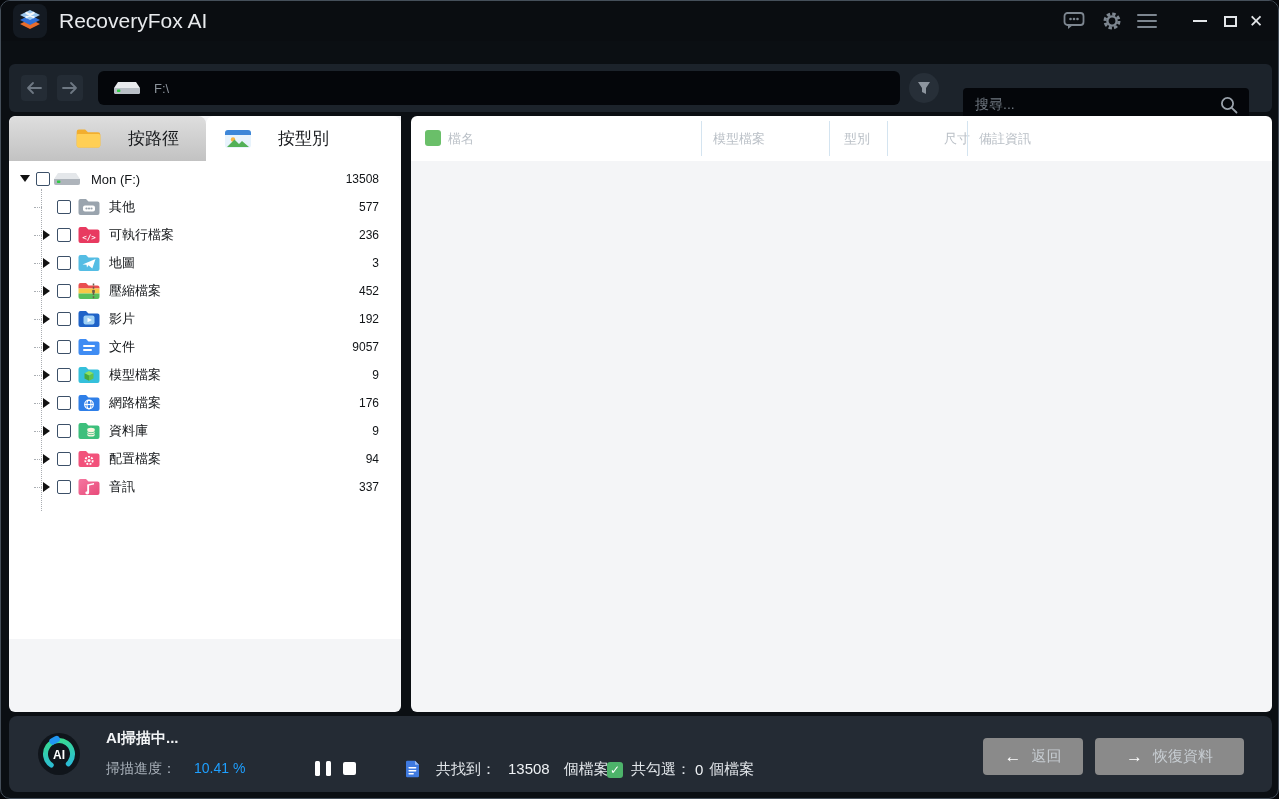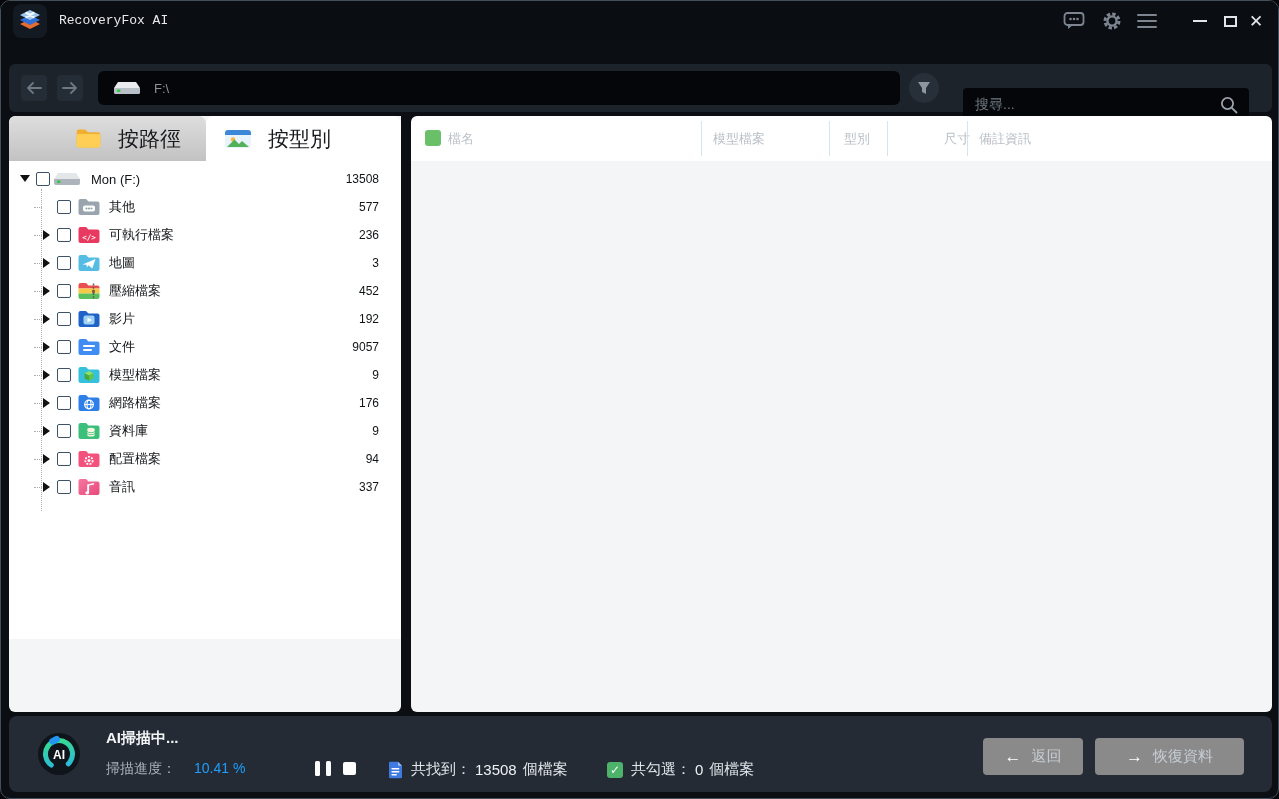--- a/index.html
+++ b/index.html
@@ -2,21 +2,21 @@
 <html><head>
 <meta charset="utf-8">
 <style>
   * { margin:0; padding:0; box-sizing:border-box; }
   html,body { width:1279px; height:799px; background:#05070a; font-family:"Liberation Sans","DejaVu Sans",sans-serif; }
   .window { position:relative; width:1279px; height:799px; background:#0b0f13; border:1px solid #454f5a; border-radius:10px; overflow:hidden; }
 
   
   .titlebar { position:absolute; left:0; top:0; width:100%; height:40px; background:#0a0d11; }
   .logo { position:absolute; left:12px; top:3px; width:34px; height:34px; }
-  .app-title { position:absolute; left:58px; top:0; height:40px; line-height:40px; color:#e8eaed; font-size:13px;font-family:Liberation Mono, monospace; }
+  .app-title { position:absolute; left:58px; top:0; height:40px; line-height:40px; color:#e8eaed; font-size:21px; }
   .tb-icon { position:absolute; top:9px; width:22px; height:22px; display:flex; align-items:center; justify-content:center; cursor:pointer; }
   .tb-chat { left:1062px; } .tb-gear { left:1100px; } .tb-menu { left:1135px; }
   .menu-glyph { width:20px; }
   .menu-glyph div { height:2px; background:#7d8690; margin:4px 0; border-radius:1px; }
   .win-ctl { position:absolute; top:8px; width:26px; height:24px; display:flex; align-items:center; justify-content:center; cursor:pointer; }
   .ctl-min { left:1186px; } .ctl-max { left:1216px; } .ctl-close { left:1242px; }
   .min-glyph { width:14px; height:2px; background:#e3e6e9; }
   .max-glyph { width:13px; height:11px; border:2px solid #e3e6e9; }
   .close-glyph { color:#e3e6e9; font-size:17px; line-height:1; }
 
@@ -33,21 +33,21 @@
   .search-mag { margin-right:10px; }
 
   
   .sidebar { position:absolute; left:8px; top:115px; width:392px; height:596px; background:#f4f5f7; border-radius:6px 0 6px 6px; }
   .tabs { position:absolute; left:0; top:0; width:100%; height:45px; display:flex; }
   .tab { height:45px; display:flex; align-items:center; border-radius:8px 8px 0 0; cursor:pointer; }
   .tab-path { width:197px; background:linear-gradient(#dedede,#c2c2c2); }
   .tab-type { width:195px; background:#ffffff; }
   .tab svg { margin-left:66px; }
   .tab-type svg { margin-left:18px; }
-  .tab-label { margin-left:16px; font-size:21px; color:#17191c; }
+  .tab-label { margin-left:26px; font-size:17px; color:#17191c; }
   .tree { position:absolute; left:0; top:45px; width:100%; height:478px; background:#ffffff; padding-top:4px; }
   .tree-connector { position:absolute; left:32px; top:28px; width:1px; height:322px; border-left:1px dotted #a9adb2; }
   .trow { position:relative; height:28px; display:flex; align-items:center; cursor:pointer; }
   .trow .arrow { position:absolute; width:10px; height:10px; cursor:pointer; }
   .arrow-down { border-left:5px solid transparent; border-right:5px solid transparent; border-top:7px solid #111; width:0!important; height:0!important; }
   .arrow-right { border-top:5px solid transparent; border-bottom:5px solid transparent; border-left:7px solid #111; width:0!important; height:0!important; }
   .trow-root .arrow { left:11px; }
   .trow-child .arrow { left:34px; }
   .trow-child::before { content:""; position:absolute; left:25px; top:14px; width:8px; border-top:1px dotted #a9adb2; }
   .tcheck { position:absolute; width:14px; height:14px; background:#fff; border:1px solid #3c5068; border-radius:2px; cursor:pointer; }
@@ -73,21 +73,21 @@
 
   
   .statusbar { position:absolute; left:8px; top:715px; width:1263px; height:76px; background:#242b34; border-radius:8px; }
   .ai-badge { position:absolute; left:27px; top:15px; width:46px; height:46px; }
   .scan-title { position:absolute; left:97px; top:13px; color:#f2f4f6; font-size:15px; font-weight:bold; }
   .scan-line { position:absolute; left:97px; top:44px; font-size:14px; color:#aab2bb; }
   .scan-pct { position:absolute; left:185px; top:44px; font-size:14px; color:#1e9fff; }
   .pause-btn { position:absolute; left:306px; top:45px; width:16px; height:15px; display:flex; justify-content:space-between; cursor:pointer; }
   .pause-btn div { width:5px; height:15px; background:#fff; border-radius:1.5px; }
   .stop-btn { position:absolute; left:334px; top:46px; width:13px; height:13px; background:#fff; border-radius:2px; cursor:pointer; }
-  .found-group { position:absolute; left:379px; top:44px; display:flex; align-items:center; }
+  .found-group { position:absolute; left:396px; top:44px; display:flex; align-items:flex-start;gap:8px; }
   .checked-group { position:absolute; left:598px; top:44px; display:flex; align-items:center; }
   .sb-text { color:#e2e6ea; font-size:15px; margin-left:8px; }
   .sb-val { color:#eef1f4; font-size:15px; margin-left:4px; }
   .sb-unit { color:#e2e6ea; font-size:15px; margin-left:6px; }
   .check-glyph { width:16px; height:16px; background:#4db36a; border-radius:3px; color:#fff; font-size:12px; line-height:16px; text-align:center; }
   .sb-btn { position:absolute; top:22px; height:37px; background:#8a8a8a; border-radius:4px; display:flex; align-items:center; justify-content:center; cursor:pointer; }
   .btn-back { left:974px; width:100px; }
   .btn-recover { left:1086px; width:149px; }
   .sb-btn .btn-arrow { color:#ffffff; font-size:17px; margin-right:10px; }
   .sb-btn .btn-label { color:#c6ccd1; font-size:15px; }

